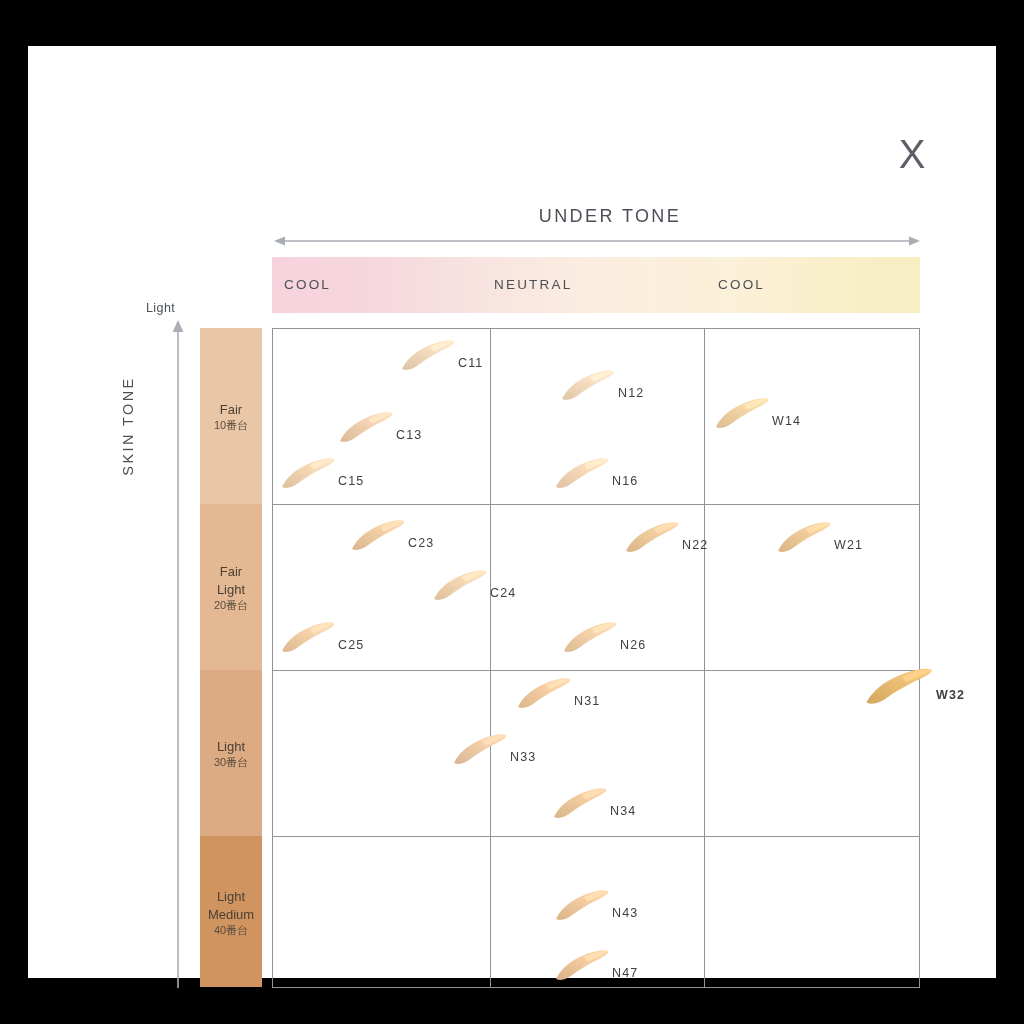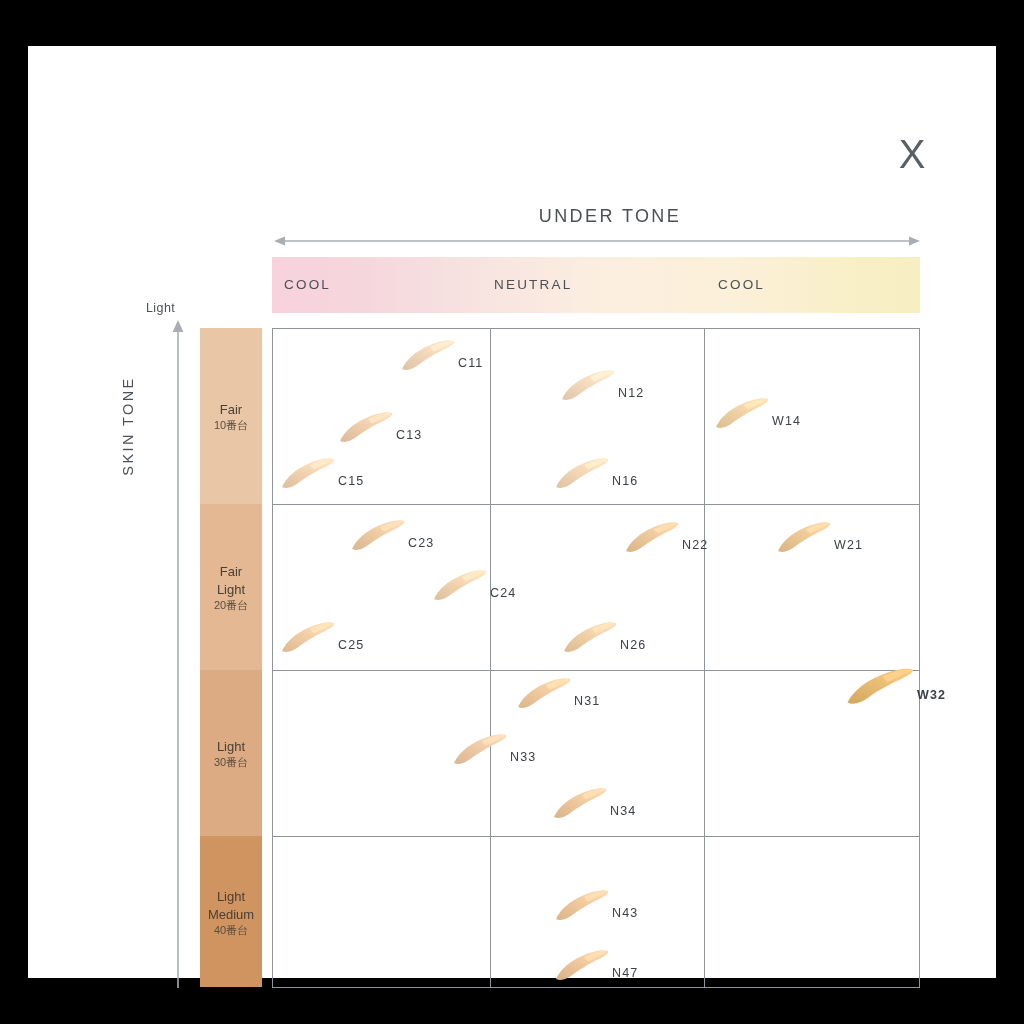--- a/index.html
+++ b/index.html
@@ -438,21 +438,21 @@
                 <stop offset="0%" stop-color="#dab489"></stop>
                 <stop offset="60%" stop-color="#f3cda2"></stop>
                 <stop offset="100%" stop-color="#ffdaaf"></stop>
               </linearGradient>
             </defs>
             <path d="M2,31 C6,22 16,13 28,8 C38,3.5 49,1 54,3 C55.5,5.5 50,8.5 44,11.5 C36,15.5 26,21 19,26.5 C13,31 7,33.5 2,31 Z" fill="url(#g14)"></path>
             <path d="M30,9 C39,4.5 48,2.2 53.4,3.4 C49,6.6 41,10 34,13.6 C32,11.8 31,10.4 30,9 Z" fill="#ffe1b6" opacity="0.85"></path>
           </svg>
           <span class="code">N34</span>
         </div>
-        <div class="smear big" style="left: 573px; top: 338px; font-weight: bold;">
+        <div class="smear big" style="left: 592px; top: 338px; font-weight: bold;">
           <svg viewBox="0 0 56 34" preserveAspectRatio="none">
             <defs>
               <linearGradient id="g15" x1="0" y1="1" x2="1" y2="0">
                 <stop offset="0%" stop-color="#d4a75f"></stop>
                 <stop offset="60%" stop-color="#edc078"></stop>
                 <stop offset="100%" stop-color="#facd85"></stop>
               </linearGradient>
             </defs>
             <path d="M2,31 C6,22 16,13 28,8 C38,3.5 49,1 54,3 C55.5,5.5 50,8.5 44,11.5 C36,15.5 26,21 19,26.5 C13,31 7,33.5 2,31 Z" fill="url(#g15)"></path>
             <path d="M30,9 C39,4.5 48,2.2 53.4,3.4 C49,6.6 41,10 34,13.6 C32,11.8 31,10.4 30,9 Z" fill="#ffd48c" opacity="0.85"></path>

